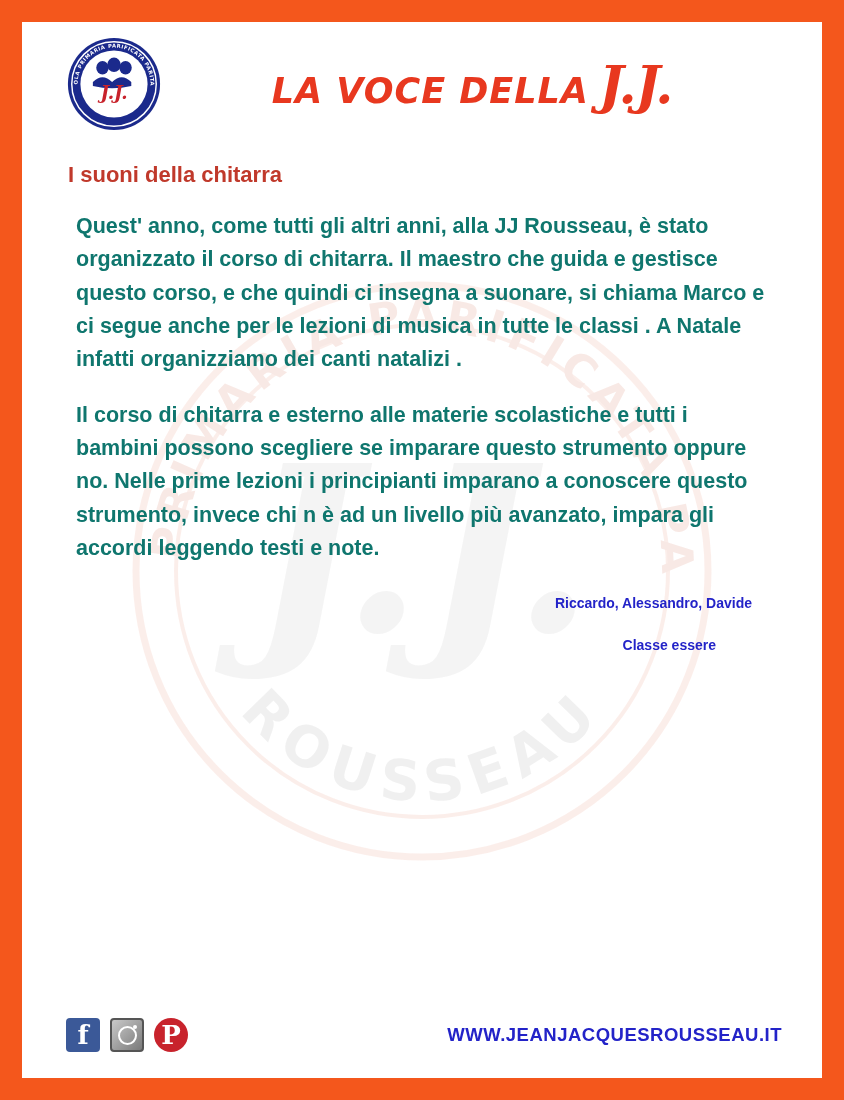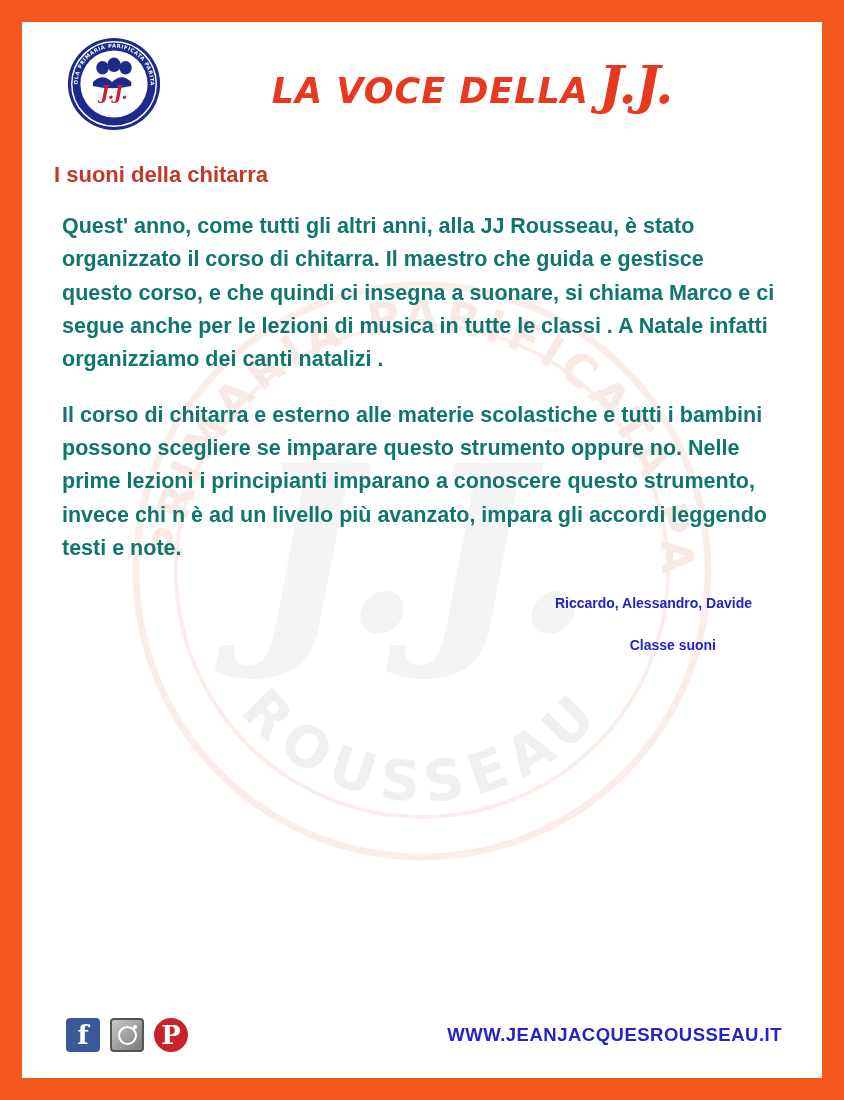--- a/index.html
+++ b/index.html
@@ -82,21 +82,21 @@
     font-size: 52px;
     letter-spacing: -1px;
     color: #e8381f;
     margin-left: 10px;
   }
 
   
   .content {
     position: relative;
     z-index: 2;
-    padding: 10px 46px 0 32px;
+    padding: 10px 46px 0 46px;
   }
   .article-title {
     color: #c0392b;
     font-size: 22px;
     font-weight: bold;
     margin: 12px 0 22px 0;
   }
   .para {
     color: #0f766e;
     font-size: 21.5px;
@@ -230,21 +230,21 @@
       <div class="masthead">
         <span class="mh-small">LA VOCE DELLA</span><span class="mh-big">J.J.</span>
       </div>
     </div>
 
     <div class="content">
       <div class="article-title">I suoni della chitarra</div>
       <p class="para">Quest' anno, come tutti gli altri anni, alla JJ Rousseau, è stato organizzato il corso di  chitarra. Il maestro che guida e gestisce questo corso, e che quindi ci insegna a suonare, si chiama Marco e ci segue anche per le lezioni di musica in tutte le classi . A Natale infatti organizziamo dei canti natalizi .</p>
       <p class="para">Il corso di chitarra e esterno alle materie scolastiche e tutti i bambini possono scegliere se imparare questo strumento oppure no. Nelle prime lezioni i principianti imparano  a conoscere questo strumento, invece chi n è ad un livello più avanzato, impara gli accordi leggendo testi e note.</p>
       <div class="signature">Riccardo, Alessandro, Davide</div>
-      <div class="signature second">Classe suoni</div>
+      <div class="signature second">Classe essere</div>
     </div>
 
     <div class="footer">
       <div class="social">
         <div class="soc soc-fb">f</div>
         <div class="soc soc-ig">
           <span class="ig-ring"></span>
             <span class="ig-dot"></span>
         </div>
         <div class="soc soc-pin">P</div>

